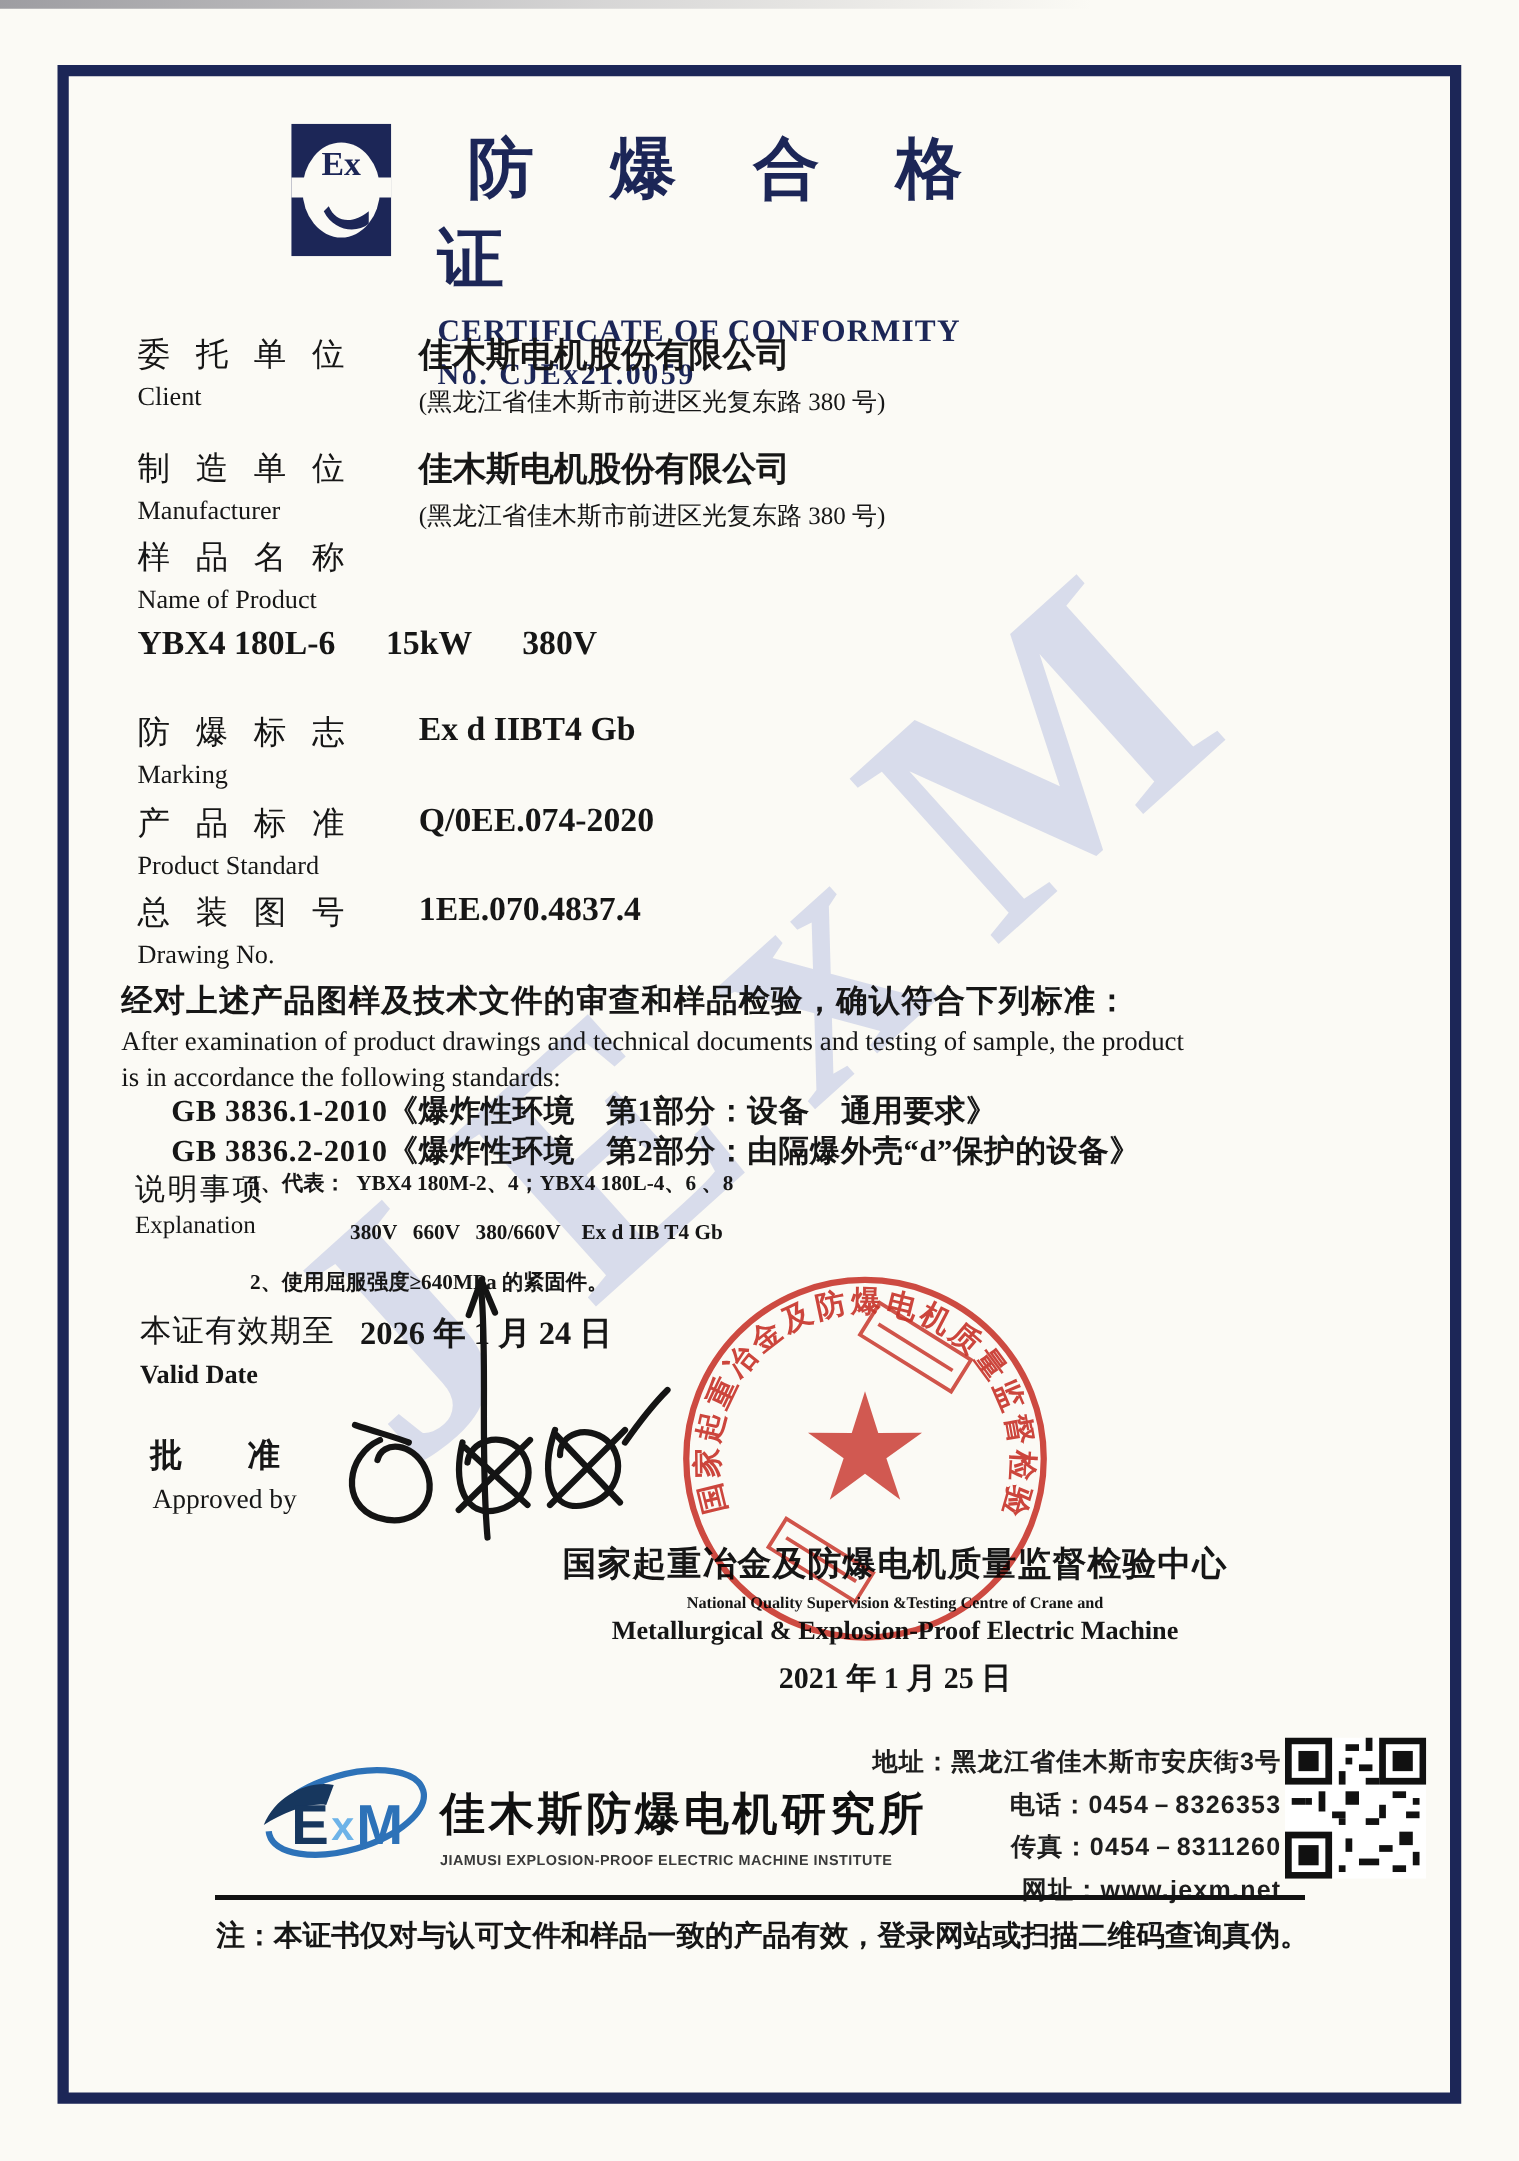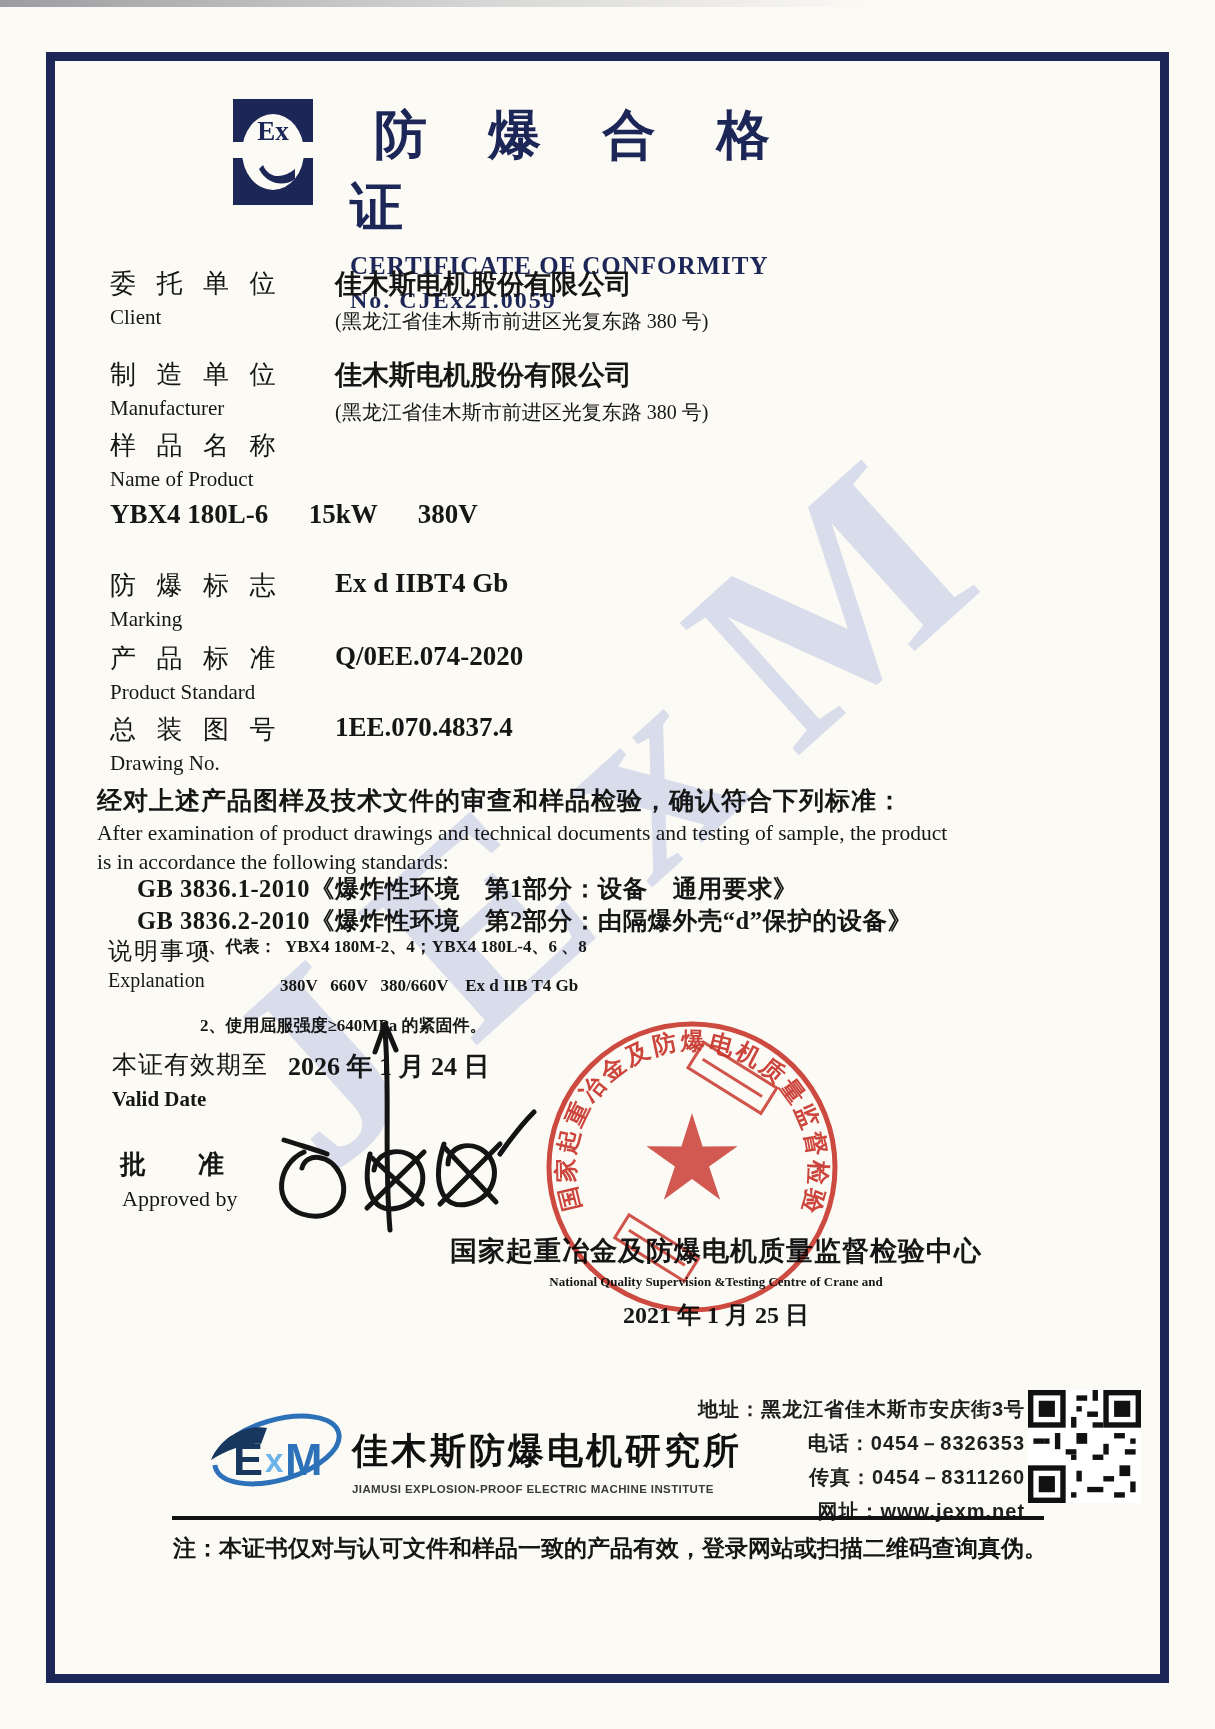--- a/index.html
+++ b/index.html
@@ -176,20 +176,21 @@
     <path d="M172 142 C160 178 168 208 196 202 C224 196 230 164 213 150 C198 138 176 144 176 162"></path>
     <path d="M168 202 L228 142"></path>
     <path d="M173 146 L224 200"></path>
     <path d="M228 152 C242 132 252 120 262 110"></path>
   </g>
 </svg>
 
 <div class="centre z">
   <div class="n1">国家起重冶金及防爆电机质量监督检验中心</div>
   <div class="n2">National Quality Supervision &amp;Testing Centre of Crane and</div>
+  <div class="n3">Metallurgical &amp; Explosion-Proof Electric Machine</div>
   <div class="dt">2021 年 1 月 25 日</div>
 </div>
 
 <svg class="seal" width="348" height="348" viewBox="0 0 348 348">
   <circle cx="174" cy="174" r="143" fill="none" stroke="#c8271d" stroke-width="5" opacity=".9"></circle>
   <polygon opacity=".82" fill="#c8271d" points="174,120 184.6,153.4 219.6,153.2 191.1,173.6 202.2,206.8 174,186 145.8,206.8 156.9,173.6 128.4,153.2 163.4,153.4"></polygon>
   <defs>
       <path id="sealArc" d="M 67 224 A 118 118 0 1 1 281 224" fill="none"></path>
     </defs>
   <text font-size="24" font-weight="bold" fill="#c8271d" letter-spacing="3" opacity=".92">

